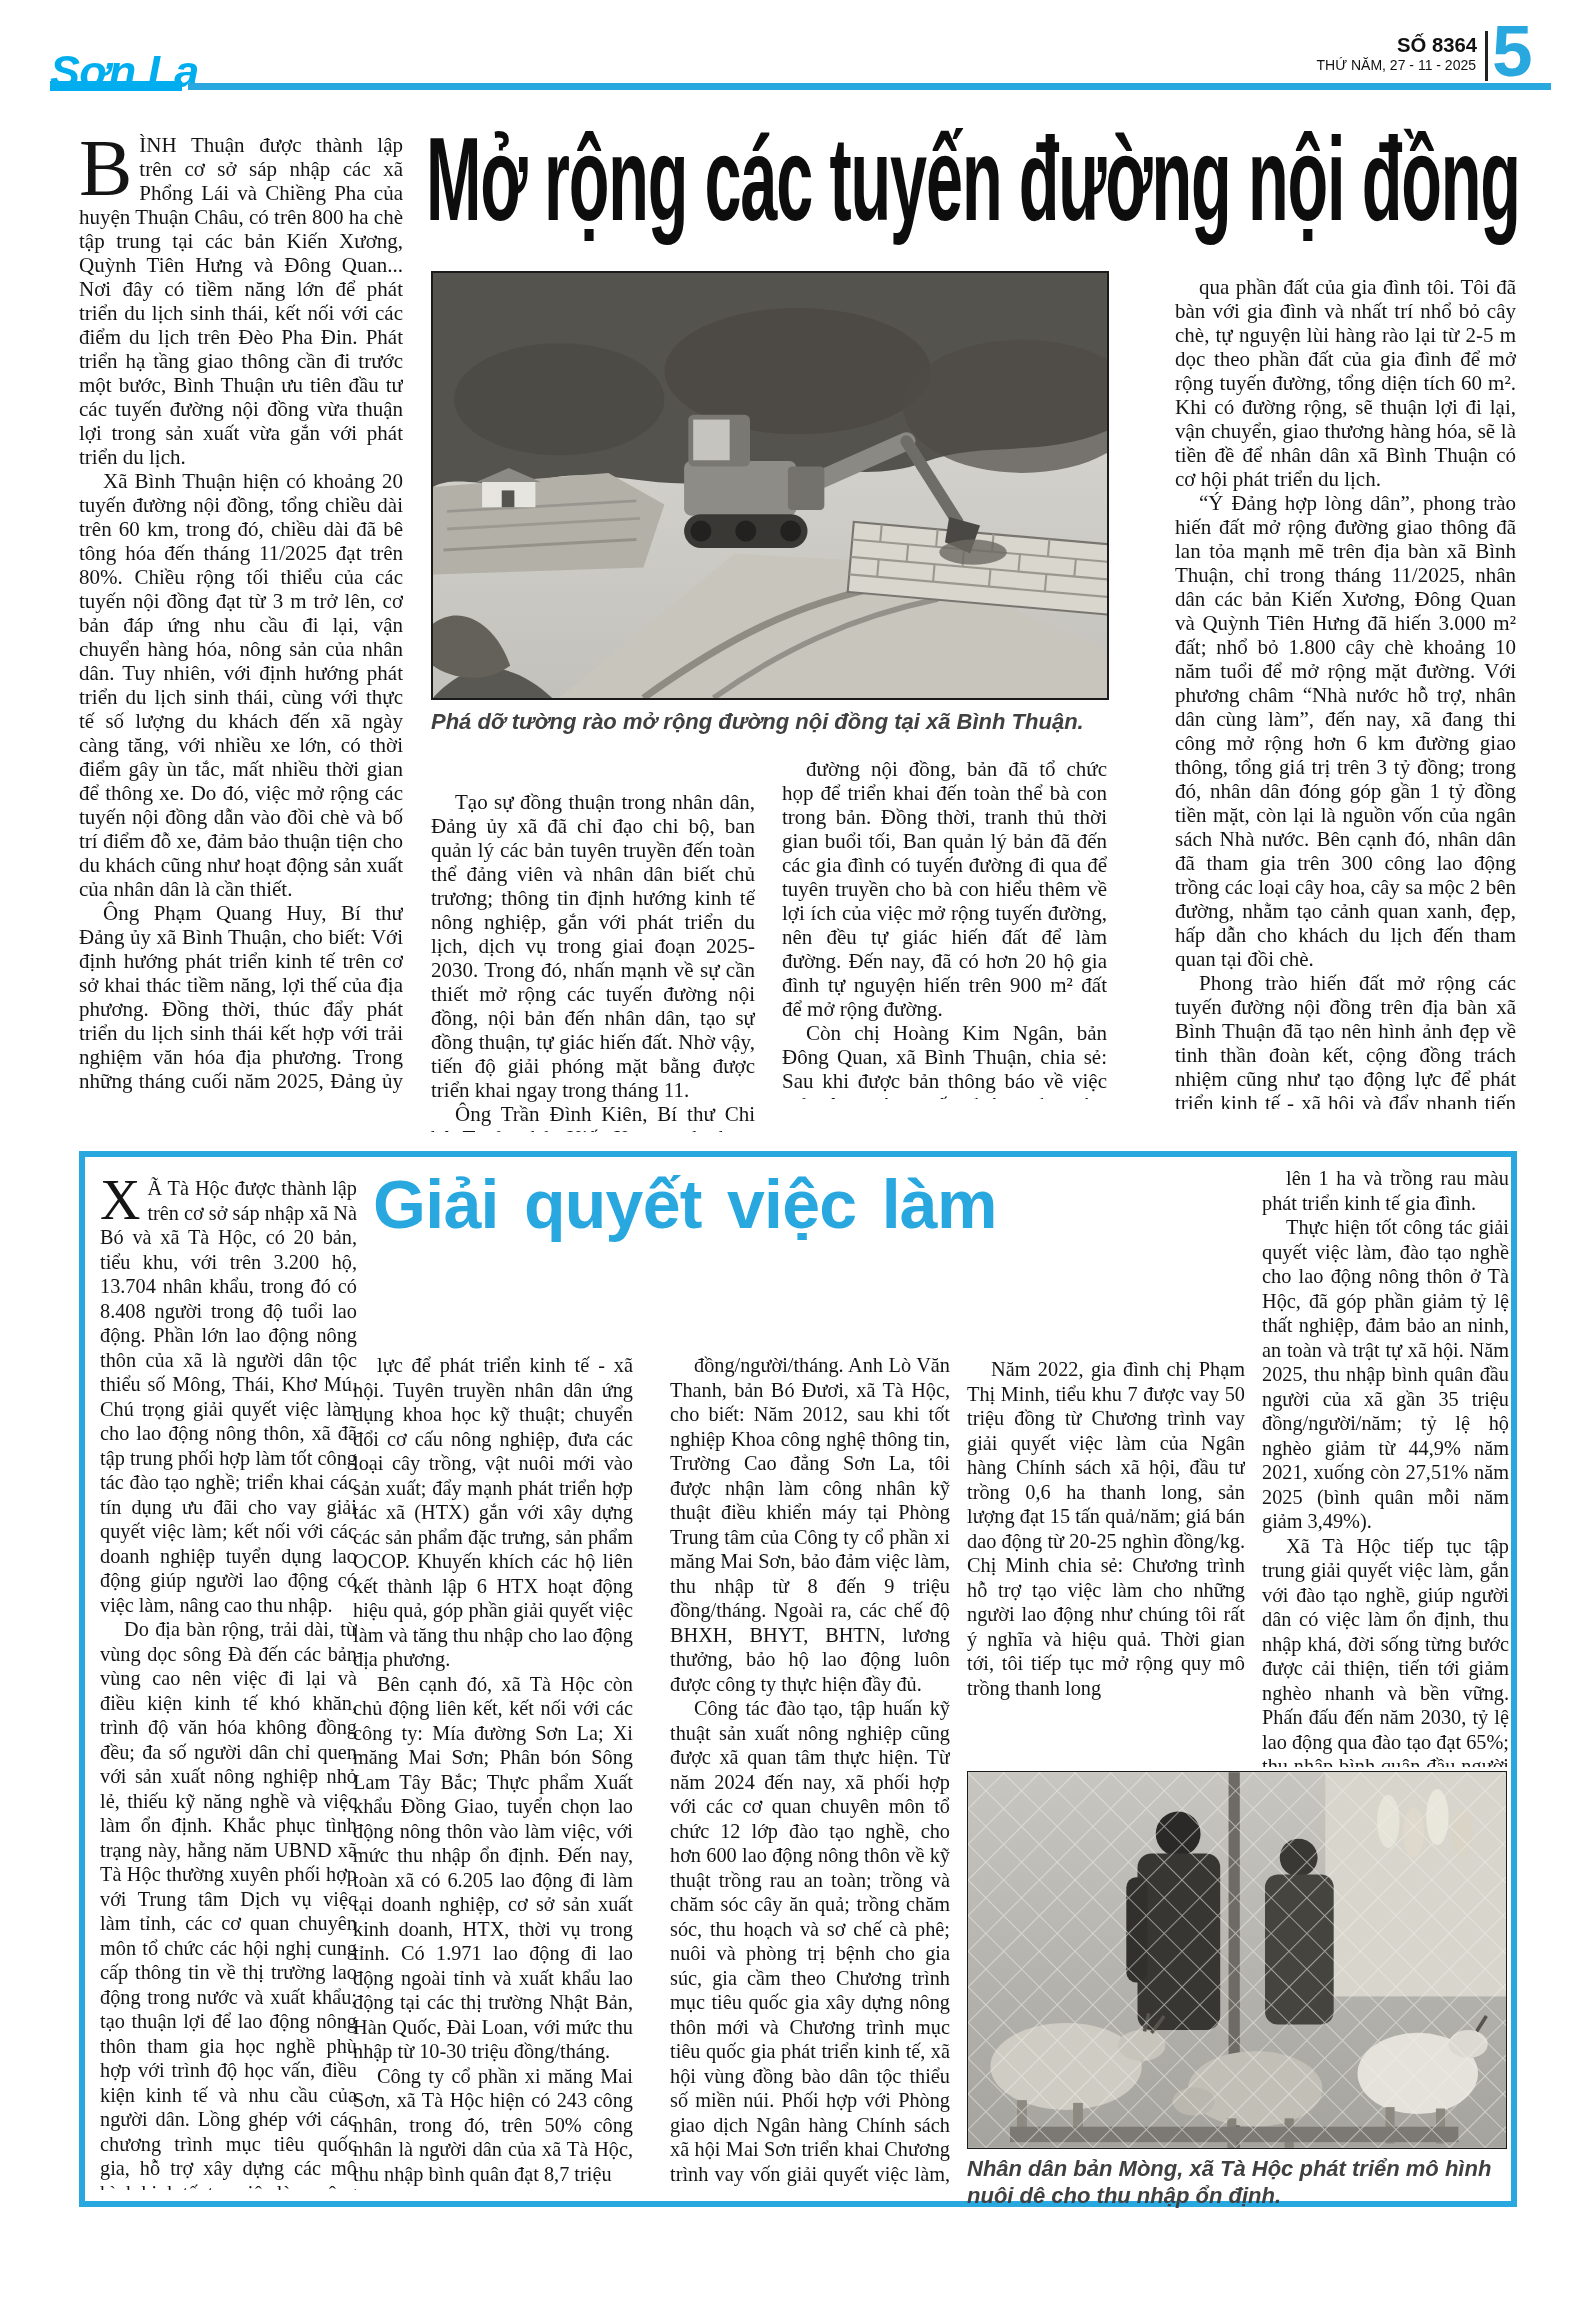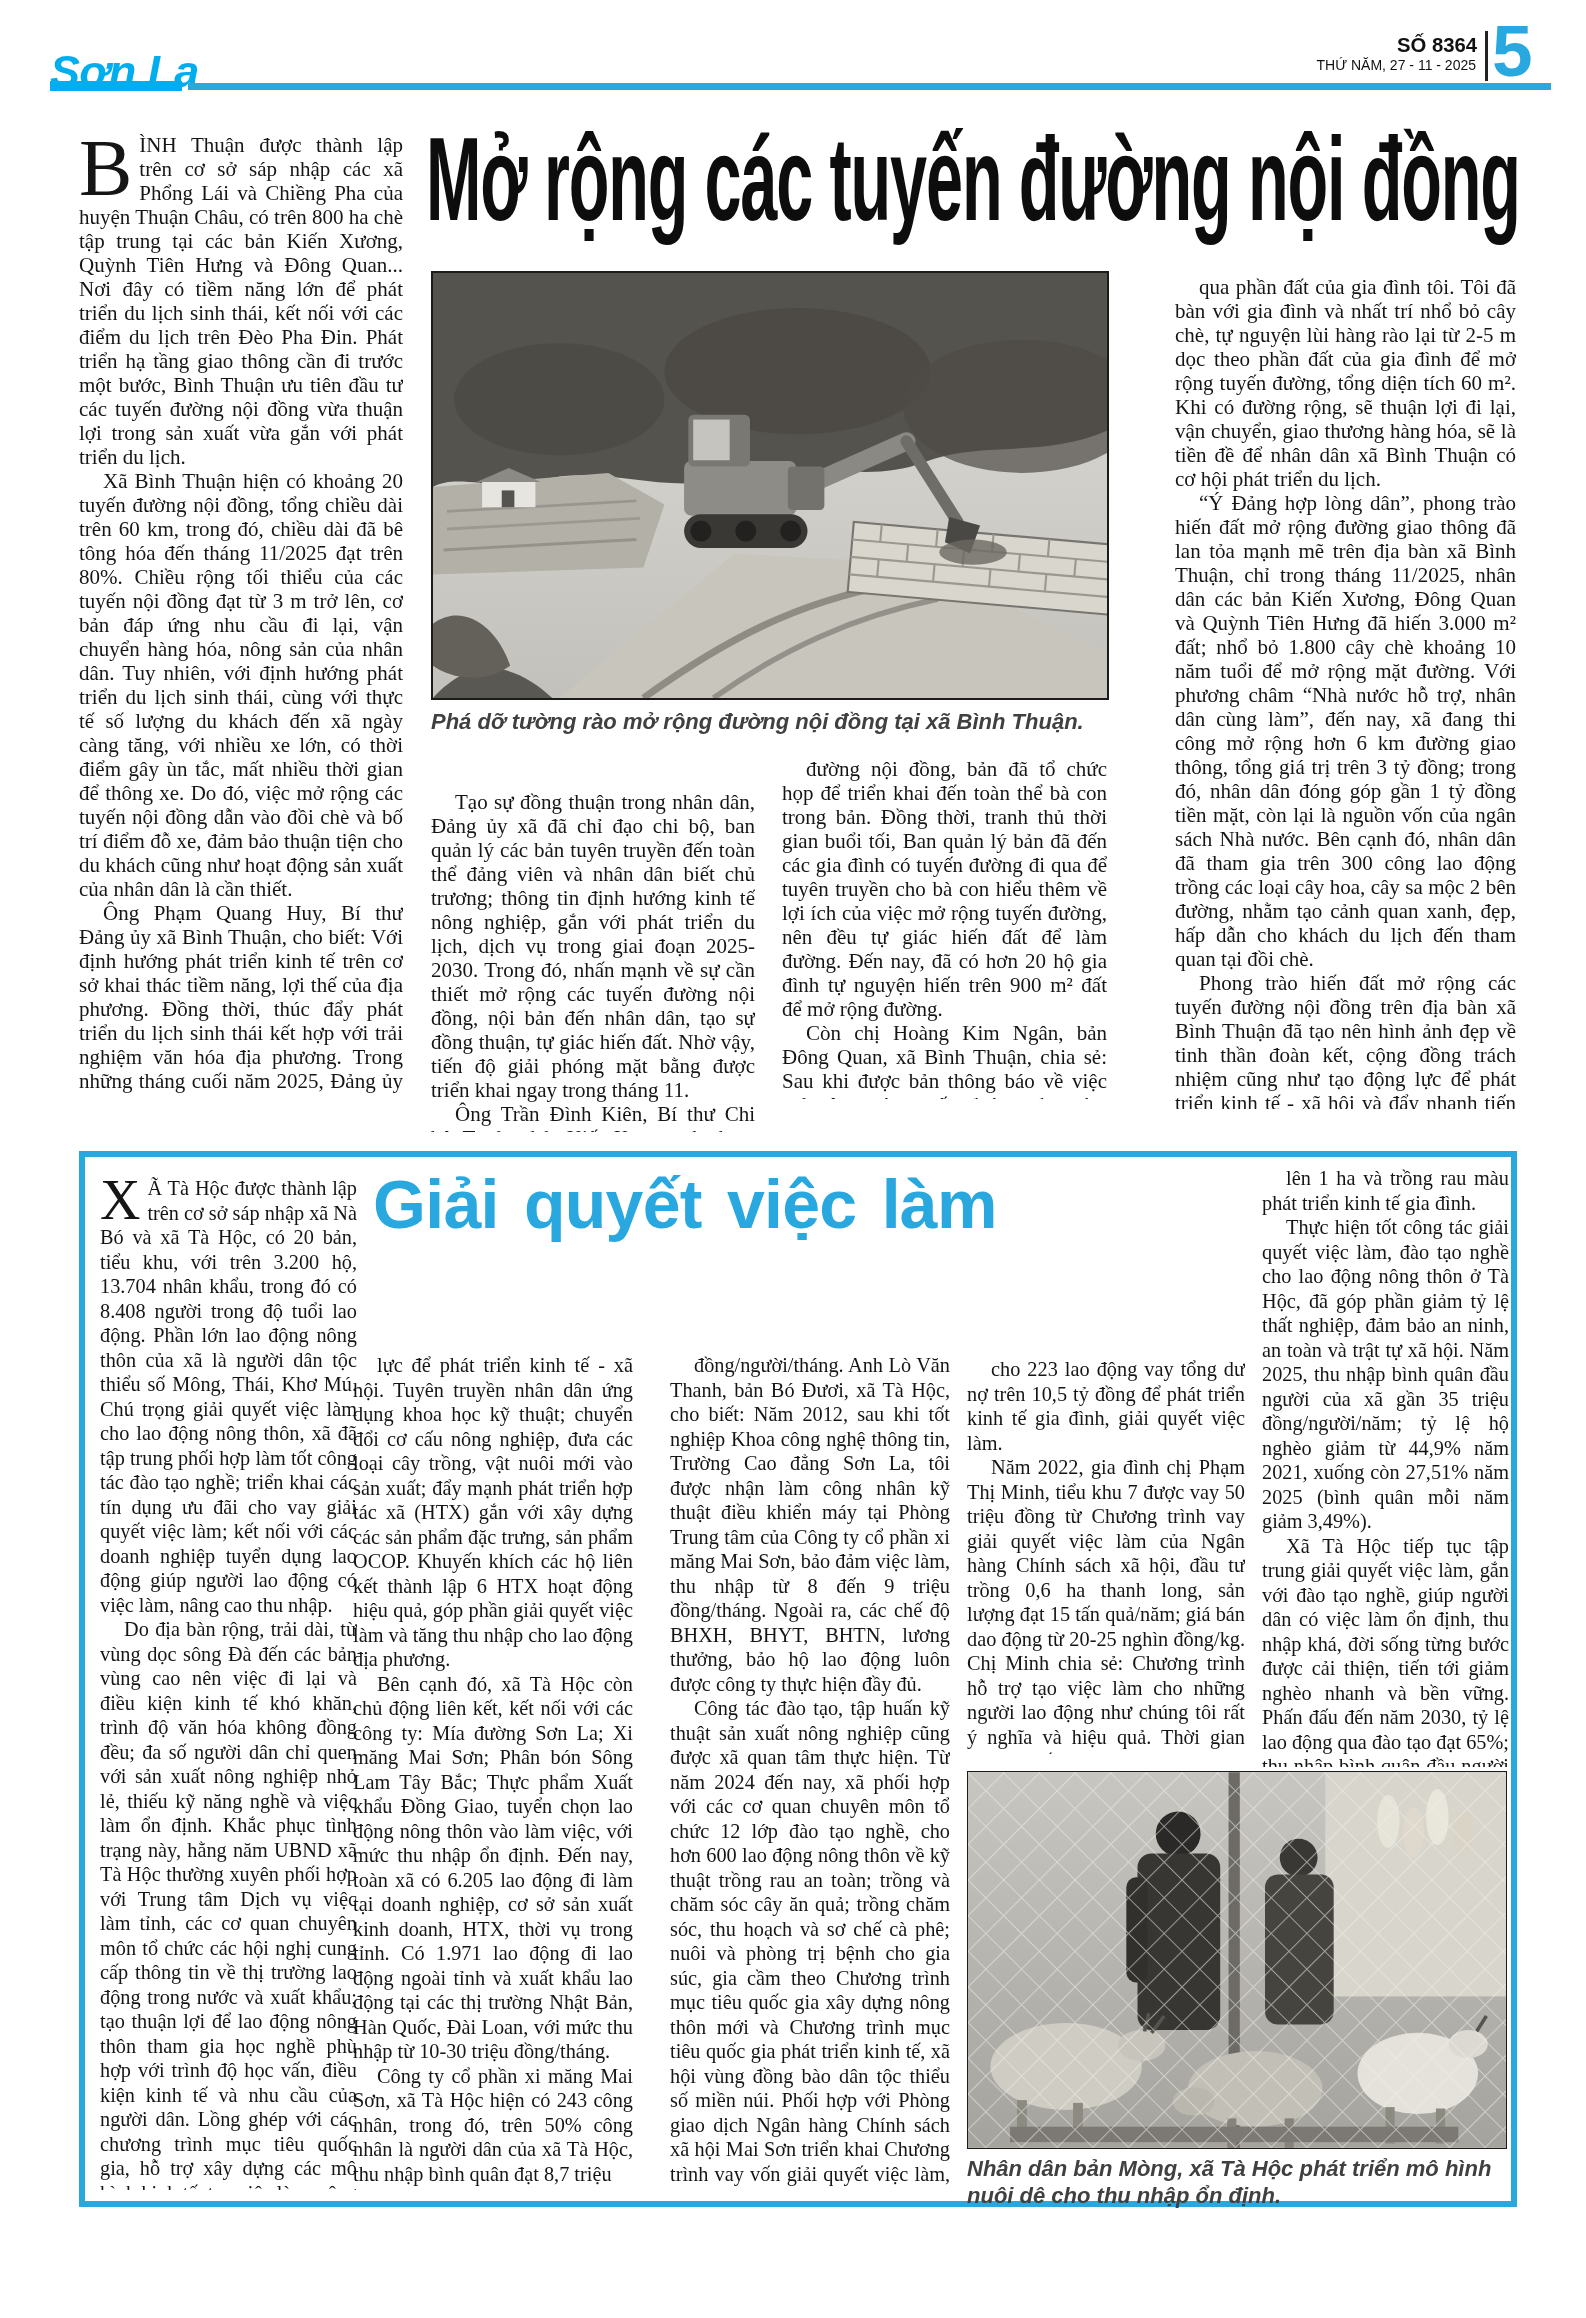--- a/index.html
+++ b/index.html
@@ -182,21 +182,20 @@
         <p>Bên cạnh đó, xã Tà Hộc còn chủ động liên kết, kết nối với các công ty: Mía đường Sơn La; Xi măng Mai Sơn; Phân bón Sông Lam Tây Bắc; Thực phẩm Xuất khẩu Đồng Giao, tuyển chọn lao động nông thôn vào làm việc, với mức thu nhập ổn định. Đến nay, toàn xã có 6.205 lao động đi làm tại doanh nghiệp, cơ sở sản xuất kinh doanh, HTX, thời vụ trong tỉnh. Có 1.971 lao động đi lao động ngoài tỉnh và xuất khẩu lao động tại các thị trường Nhật Bản, Hàn Quốc, Đài Loan, với mức thu nhập từ 10-30 triệu đồng/tháng.</p>
         <p>Công ty cổ phần xi măng Mai Sơn, xã Tà Hộc hiện có 243 công nhân, trong đó, trên 50% công nhân là người dân của xã Tà Hộc, thu nhập bình quân đạt 8,7 triệu</p>
       </div>
 
     <div class="abs body-col" style="left:670px;top:1353px;width:280px;height:835px;">
         <p>đồng/người/tháng. Anh Lò Văn Thanh, bản Bó Đươi, xã Tà Hộc, cho biết: Năm 2012, sau khi tốt nghiệp Khoa công nghệ thông tin, Trường Cao đẳng Sơn La, tôi được nhận làm công nhân kỹ thuật điều khiển máy tại Phòng Trung tâm của Công ty cổ phần xi măng Mai Sơn, bảo đảm việc làm, thu nhập từ 8 đến 9 triệu đồng/tháng. Ngoài ra, các chế độ BHXH, BHYT, BHTN, lương thưởng, bảo hộ lao động luôn được công ty thực hiện đầy đủ.</p>
         <p>Công tác đào tạo, tập huấn kỹ thuật sản xuất nông nghiệp cũng được xã quan tâm thực hiện. Từ năm 2024 đến nay, xã phối hợp với các cơ quan chuyên môn tổ chức 12 lớp đào tạo nghề, cho hơn 600 lao động nông thôn về kỹ thuật trồng rau an toàn; trồng và chăm sóc cây ăn quả; trồng chăm sóc, thu hoạch và sơ chế cà phê; nuôi và phòng trị bệnh cho gia súc, gia cầm theo Chương trình mục tiêu quốc gia xây dựng nông thôn mới và Chương trình mục tiêu quốc gia phát triển kinh tế, xã hội vùng đồng bào dân tộc thiểu số miền núi. Phối hợp với Phòng giao dịch Ngân hàng Chính sách xã hội Mai Sơn triển khai Chương trình vay vốn giải quyết việc làm, tạo điều kiện</p>
       </div>
 
     <div class="abs body-col" style="left:967px;top:1357px;width:278px;height:397px;">
-        <p>cho 223 lao động vay tổng dư nợ trên 10,5 tỷ đồng để phát triển kinh tế gia đình, giải quyết việc làm.</p>
         <p>Năm 2022, gia đình chị Phạm Thị Minh, tiểu khu 7 được vay 50 triệu đồng từ Chương trình vay giải quyết việc làm của Ngân hàng Chính sách xã hội, đầu tư trồng 0,6 ha thanh long, sản lượng đạt 15 tấn quả/năm; giá bán dao động từ 20-25 nghìn đồng/kg. Chị Minh chia sẻ: Chương trình hỗ trợ tạo việc làm cho những người lao động như chúng tôi rất ý nghĩa và hiệu quả. Thời gian tới, tôi tiếp tục mở rộng quy mô trồng thanh long</p>
       </div>
 
     <div class="abs body-col" style="left:1262px;top:1166px;width:247px;height:601px;">
       <div>
           <p>lên 1 ha và trồng rau màu phát triển kinh tế gia đình.</p>
           <p>Thực hiện tốt công tác giải quyết việc làm, đào tạo nghề cho lao động nông thôn ở Tà Hộc, đã góp phần giảm tỷ lệ thất nghiệp, đảm bảo an ninh, an toàn và trật tự xã hội. Năm 2025, thu nhập bình quân đầu người của xã gần 35 triệu đồng/người/năm; tỷ lệ hộ nghèo giảm từ 44,9% năm 2021, xuống còn 27,51% năm 2025 (bình quân mỗi năm giảm 3,49%).</p>
           <p>Xã Tà Hộc tiếp tục tập trung giải quyết việc làm, gắn với đào tạo nghề, giúp người dân có việc làm ổn định, thu nhập khá, đời sống từng bước được cải thiện, tiến tới giảm nghèo nhanh và bền vững. Phấn đấu đến năm 2030, tỷ lệ lao động qua đào tạo đạt 65%; thu nhập bình quân đầu người đạt 40 triệu đồng/năm và không còn hộ nghèo theo chuẩn nghèo đa chiều... □</p>
         </div>
 

